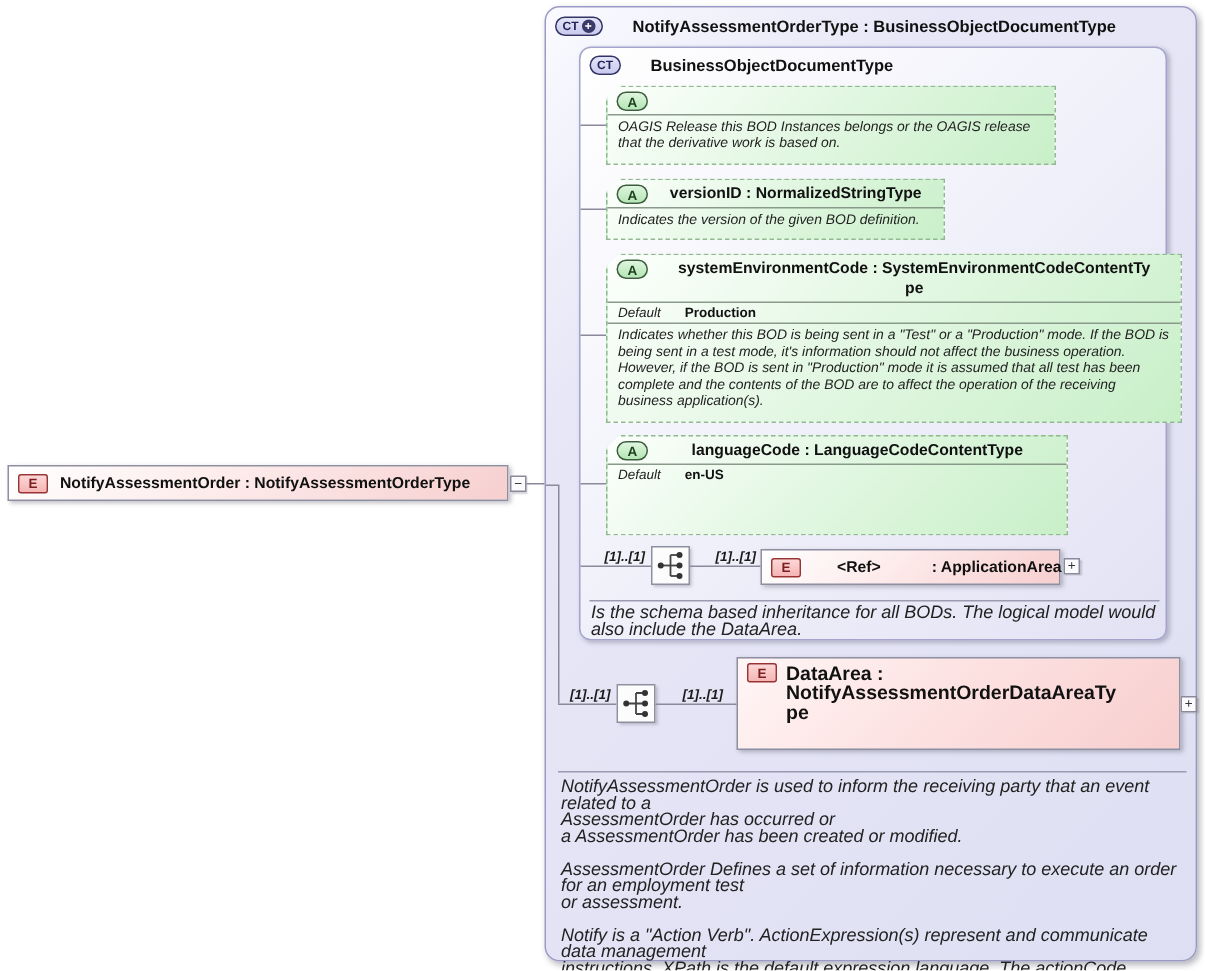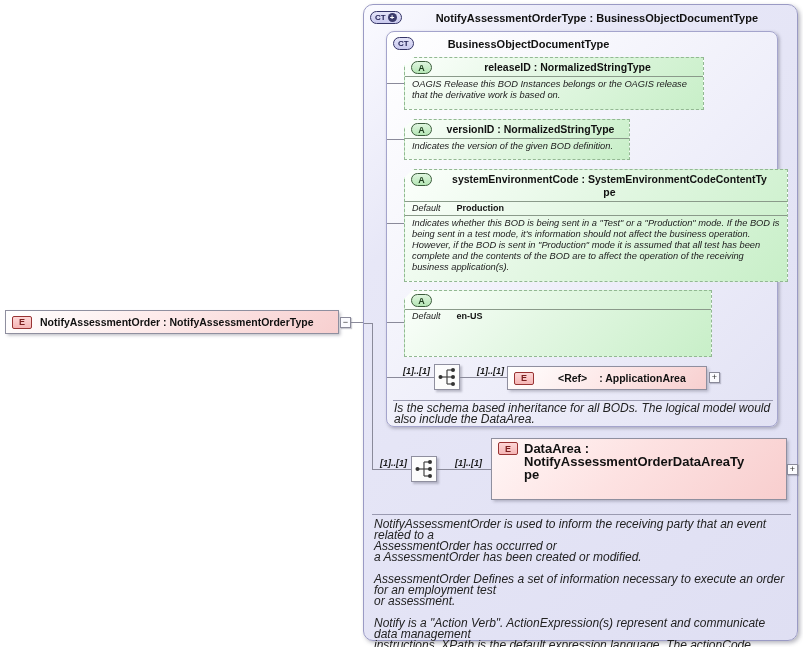--- a/index.html
+++ b/index.html
@@ -32,21 +32,21 @@
           font-size:9px;line-height:9px;color:#333;display:flex;align-items:center;justify-content:center;
           box-shadow:1px 1px 1px rgba(90,90,110,.3);}
 
   
   .outer{position:absolute;left:363px;top:4px;width:435px;height:637px;border:1px solid #9a9ac4;border-radius:10px;
          background:linear-gradient(135deg,#fafaff 0%,#e7e7f7 25%,#dfdff3 100%);
          box-shadow:2px 2px 4px rgba(90,90,110,.45);}
   .inner{position:absolute;left:22px;top:26px;width:392px;height:396px;border:1px solid #a4a4cc;border-radius:8px;
          background:linear-gradient(135deg,#ffffff 0%,#efeffa 55%,#e2e2f4 100%);
          box-shadow:1.5px 1.5px 3px rgba(90,90,110,.35);}
-  .cthead{position:absolute;left:6px;top:6px;display:flex;align-items:center;gap:18px;}
+  .cthead{position:absolute;left:6px;top:6px;display:flex;align-items:center;gap:4px;}
   .cthead .title{font-weight:bold;font-size:11px;color:#111;white-space:nowrap;margin-left:16px;}
 
   
   .attr{position:absolute;border:1px dashed #92b892;
         background:linear-gradient(135deg,#fcfffc 0%,#e3f7e3 45%,#c8efc8 100%);
         box-shadow:1.5px 1.5px 2.5px rgba(90,110,90,.35);
         clip-path:polygon(9px 0,100% 0,100% 100%,0 100%,0 9px);}
   .attr .ahead{display:flex;align-items:flex-start;gap:6px;padding:3px 6px 2px 6px;}
   .attr .aname{flex:1;text-align:center;font-weight:bold;font-size:10.5px;color:#111;white-space:pre-line;line-height:13px;}
   .attr .adoc{border-top:1px solid #8a9a8a;padding:2px 4px 3px 7px;font-size:9.3px;font-style:italic;color:#222;line-height:11px;white-space:pre-line;}
@@ -105,21 +105,20 @@
       <div class="hline" style="left:0;top:51px;width:17px;"></div>
       <div class="hline" style="left:0;top:107px;width:17px;"></div>
       <div class="hline" style="left:0;top:191px;width:17px;"></div>
       <div class="hline" style="left:0;top:290px;width:17px;"></div>
 
       <div class="attr" style="left:17px;top:25px;width:300px;height:53px;">
         <div class="ahead">
           <span class="icon-a">
               <span>A</span>
             </span>
-          <span class="aname">releaseID : NormalizedStringType</span>
         </div>
         <div class="adoc">OAGIS Release this BOD Instances belongs or the OAGIS release that the derivative work is based on.</div>
       </div>
 
       <div class="attr" style="left:17px;top:87px;width:226px;height:41px;">
         <div class="ahead">
           <span class="icon-a">
               <span>A</span>
             </span>
           <span class="aname">versionID : NormalizedStringType</span>
@@ -140,20 +139,21 @@
           <span class="dvalue">Production</span>
         </div>
         <div class="adoc">Indicates whether this BOD is being sent in a "Test" or a "Production" mode. If the BOD is being sent in a test mode, it's information should not affect the business operation. However, if the BOD is sent in "Production" mode it is assumed that all test has been complete and the contents of the BOD are to affect the operation of the receiving business application(s).</div>
       </div>
 
       <div class="attr" style="left:17px;top:258px;width:308px;height:67px;">
         <div class="ahead">
           <span class="icon-a">
               <span>A</span>
             </span>
+          <span class="aname">languageCode : LanguageCodeContentType</span>
         </div>
         <div class="adefault">
           <span class="dlabel">Default</span>
           <span class="dvalue">en-US</span>
         </div>
       </div>
 
       <div class="hline" style="left:0;top:345px;width:47px;"></div>
       <div class="card" style="left:16px;top:334px;">[1]..[1]</div>
       <div class="seqicon" style="left:47px;top:332px;">
@@ -170,21 +170,21 @@
         </svg>
       </div>
       <div class="hline" style="left:73px;top:345px;width:47px;"></div>
       <div class="card" style="left:90px;top:334px;">[1]..[1]</div>
 
       <div class="ebox" style="left:120px;top:334px;width:200px;height:24px;">
         <span class="icon-e">
             <span>E</span>
           </span>
         <span class="name" style="margin-left:24px;">&lt;Ref&gt;</span>
-        <span class="name" style="margin-left:12px;">: ApplicationArea</span>
+        <span class="name" style="margin-left:34px;">: ApplicationArea</span>
       </div>
       <div class="toggle" style="left:322px;top:340px;">
         <span>+</span>
       </div>
 
       <div class="docsep" style="left:6px;top:368px;width:380px;"></div>
       <div class="doctext" style="left:7px;top:371px;width:378px;">Is the schema based inheritance for all BODs. The logical model would also include the DataArea.</div>
     </div>
 
     <div class="hline" style="left:0;top:318px;width:8px;"></div>

